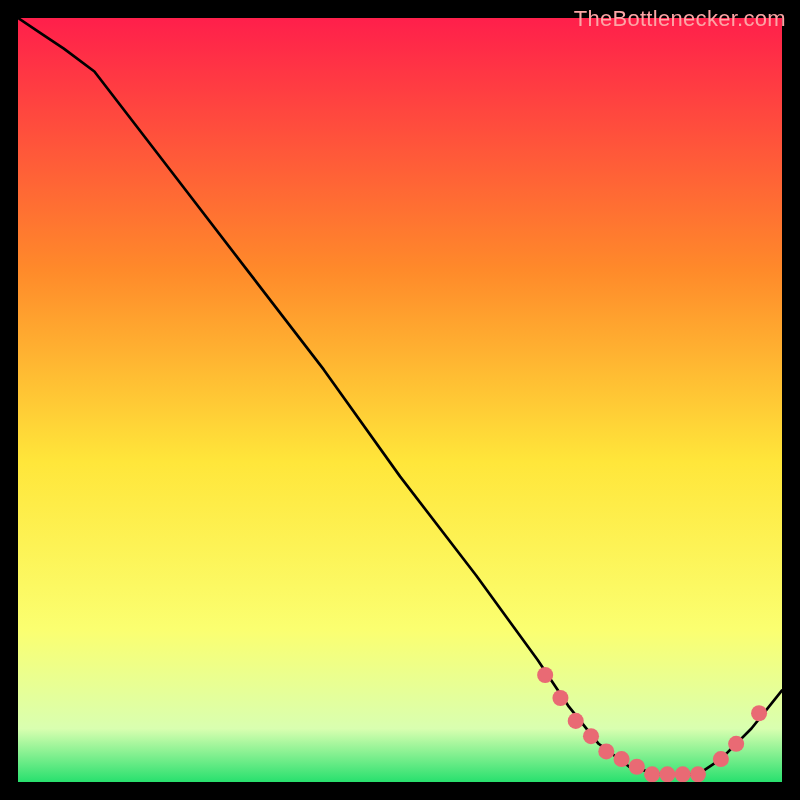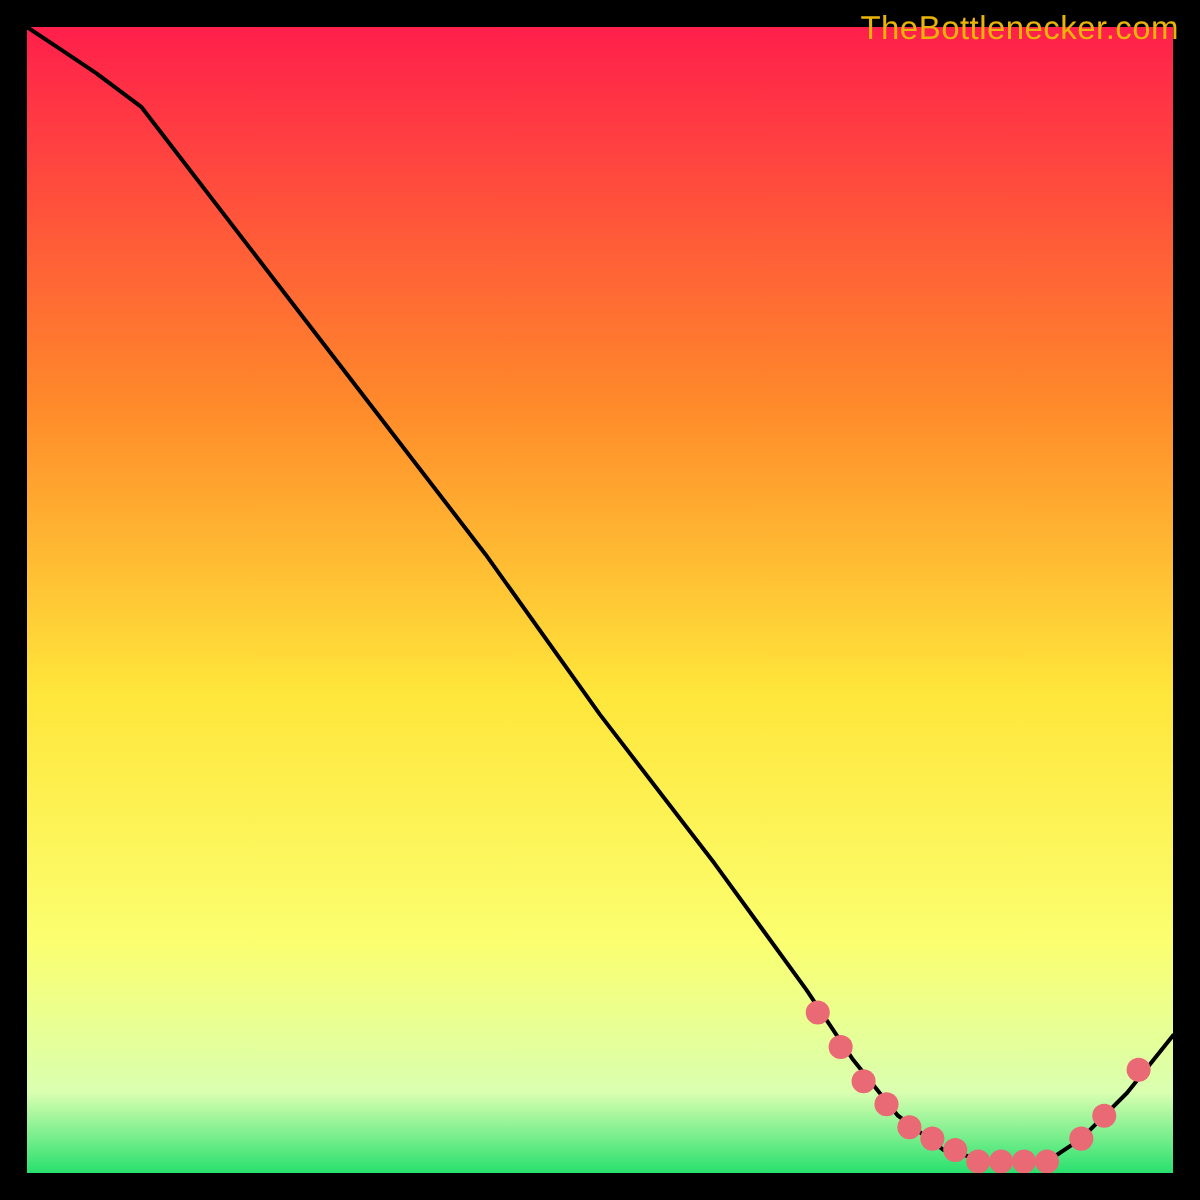--- a/index.html
+++ b/index.html
@@ -13,21 +13,21 @@
   .stage {
     position: relative;
     width: 800px;
     height: 800px;
     background: #000;
   }
   .watermark {
     position: absolute;
     top: 6px;
     right: 14px;
-    color: #eab308;
+    color: #fca5a5;
     font-size: 22px;
     letter-spacing: 0.3px;
     font-weight: 400;
     z-index: 5;
     user-select: none;
   }
   .plot {
     position: absolute;
     left: 18px;
     top: 18px;

